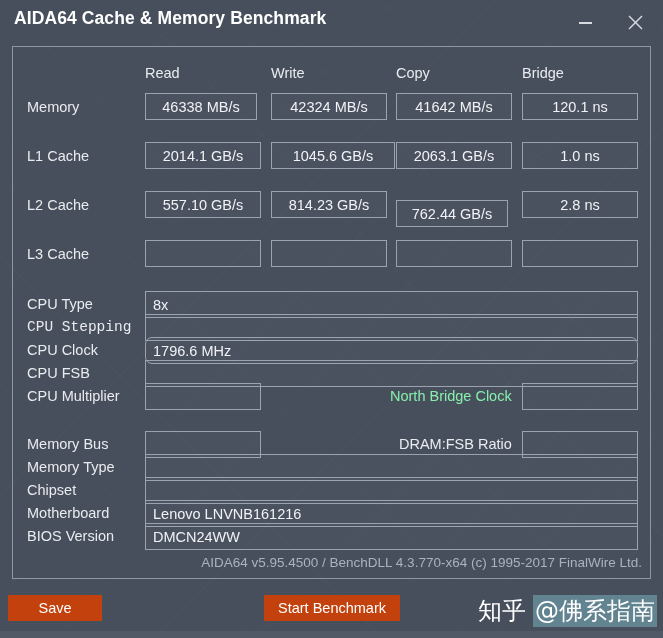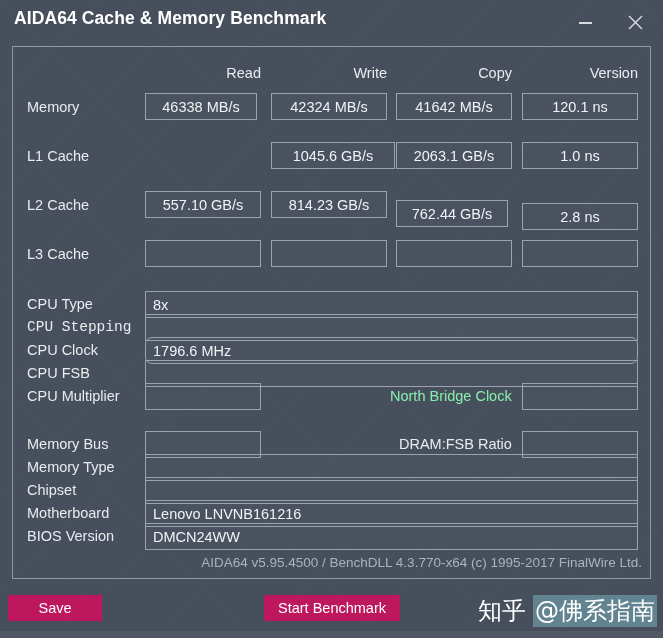--- a/index.html
+++ b/index.html
@@ -78,21 +78,21 @@
     width: 639px; height: 533px;
     border: 1px solid #8e97a4;
     z-index: 2;
   }
 
   
   .col-head {
     position: absolute;
     top: 18px;
     width: 116px;
-    text-align: right;
+    text-align: left;
     font-size: 14.5px;
     color: #e9ecef;
   }
 
   
   .row-label {
     position: absolute;
     left: 14px;
     font-size: 14.5px;
     color: #e9ecef;
@@ -128,21 +128,21 @@
     right: 8px;
     bottom: 8px;
     font-size: 13.5px;
     color: #aab2bd;
     white-space: nowrap;
   }
 
   
   .btn {
     position: absolute;
-    background: #be185d;
+    background: #c2410c;
     border: none;
     color: #ffffff;
     font-family: "Liberation Sans", sans-serif;
     font-size: 14.5px;
     height: 26px;
     display: flex;
     align-items: center;
     justify-content: center;
     z-index: 4;
   }
@@ -198,38 +198,39 @@
       </svg>
     </span>
   </div>
 </div>
 
 <div class="panel">
 
   <div class="col-head" style="left:132px;">Read</div>
   <div class="col-head" style="left:258px;">Write</div>
   <div class="col-head" style="left:383px;">Copy</div>
-  <div class="col-head" style="left:509px;">Version</div>
+  <div class="col-head" style="left:509px;">Bridge</div>
 
   <div class="row-label" style="top:52px;">Memory</div>
   <div class="field center" style="left:132px; top:46px; width:112px;">46338 MB/s</div>
   <div class="field center" style="left:258px; top:46px; width:116px;">42324 MB/s</div>
   <div class="field center" style="left:383px; top:46px; width:116px;">41642 MB/s</div>
   <div class="field center" style="left:509px; top:46px; width:116px;">120.1 ns</div>
 
   <div class="row-label" style="top:101px;">L1 Cache</div>
+  <div class="field center" style="left:132px; top:95px; width:116px;">2014.1 GB/s</div>
   <div class="field center" style="left:258px; top:95px; width:124px;">1045.6 GB/s</div>
   <div class="field center" style="left:383px; top:95px; width:116px;">2063.1 GB/s</div>
   <div class="field center" style="left:509px; top:95px; width:116px;">1.0 ns</div>
 
   <div class="row-label" style="top:150px;">L2 Cache</div>
   <div class="field center" style="left:132px; top:144px; width:116px;">557.10 GB/s</div>
   <div class="field center" style="left:258px; top:144px; width:116px;">814.23 GB/s</div>
   <div class="field center" style="left:383px; top:153px; width:112px;">762.44 GB/s</div>
-  <div class="field center" style="left:509px; top:144px; width:116px;margin-top:12px;">2.8 ns</div>
+  <div class="field center" style="left:509px; top:144px; width:116px;">2.8 ns</div>
 
   <div class="row-label" style="top:199px;">L3 Cache</div>
   <div class="field center" style="left:132px; top:193px; width:116px;"></div>
   <div class="field center" style="left:258px; top:193px; width:116px;"></div>
   <div class="field center" style="left:383px; top:193px; width:116px;"></div>
   <div class="field center" style="left:509px; top:193px; width:116px;"></div>
 
   <div class="row-label" style="top:249px;">CPU Type</div>
   <div class="field left" style="left:132px; top:244px; width:493px;">8x</div>
 

